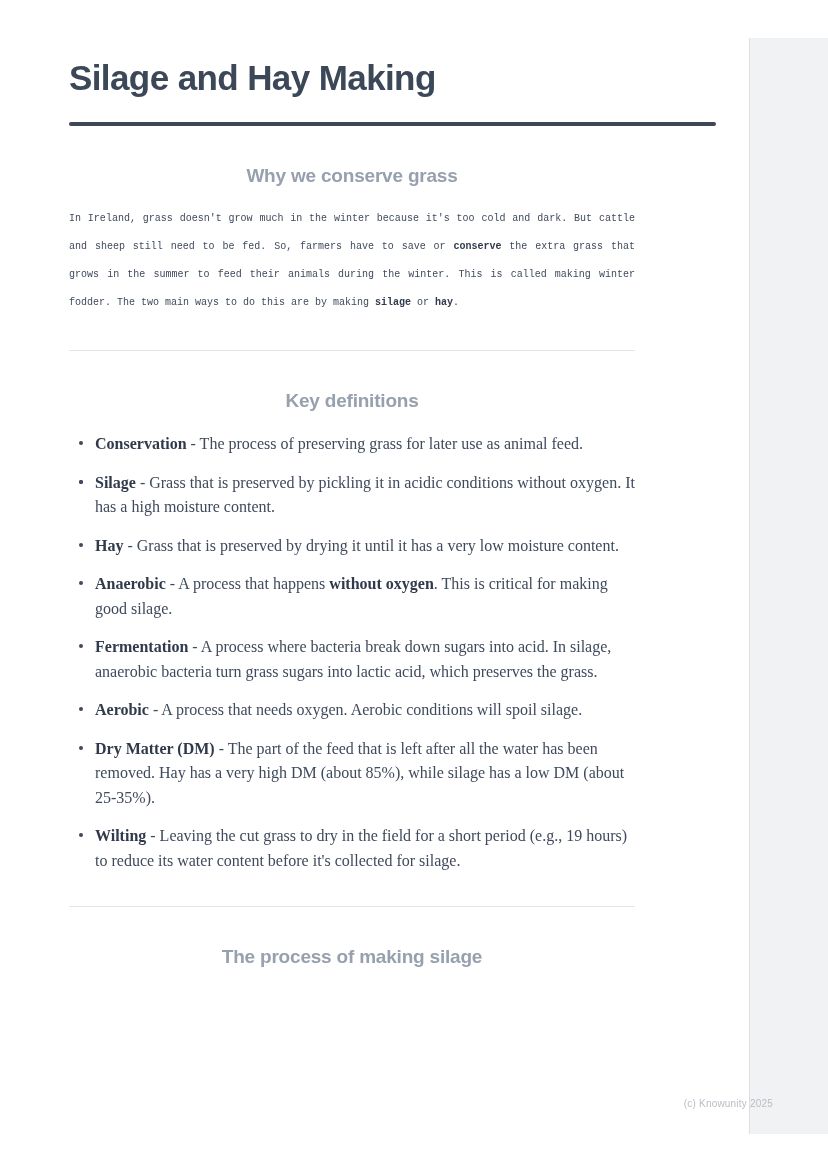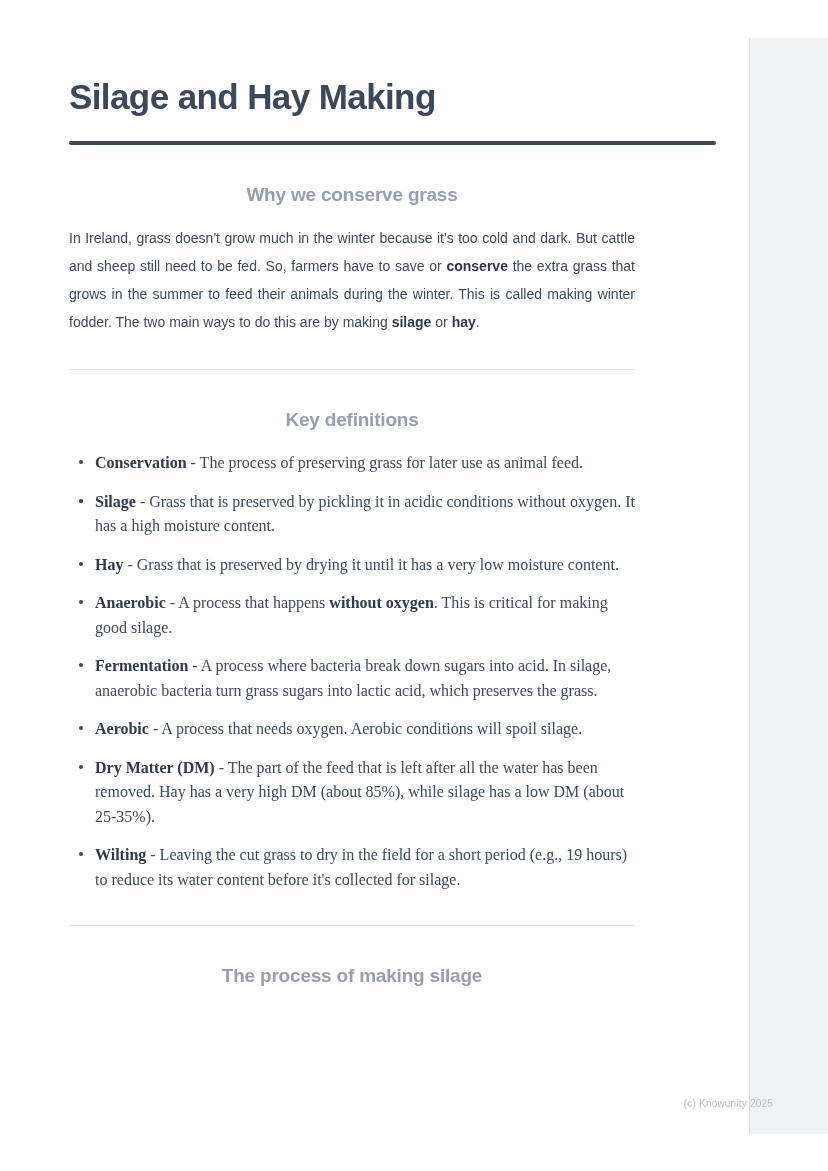--- a/index.html
+++ b/index.html
@@ -39,21 +39,21 @@
     top: 38px;
     right: 77px;
     width: 1px;
     height: 1096px;
     background: #d7d9dd;
   }
 
   .content {
     position: absolute;
     left: 69px;
-    top: 75px;
+    top: 56px;
     width: 566px;
   }
 
   h1.doc-title {
     font-size: 35px;
     line-height: 44px;
     font-weight: bold;
     letter-spacing: -0.6px;
     color: #3c4758;
     margin: 0 0 0 0;
@@ -71,26 +71,27 @@
     font-size: 19px;
     line-height: 26px;
     font-weight: bold;
     color: #97a0ae;
     margin: 37px 0 0 0;
     letter-spacing: -0.2px;
     text-align: center;
   }
 
   p.body-text {
-    font-size: 14px;
+    font-size: 10px;
     line-height: 28px;
     color: #3f4a5c;
     margin: 16px 0 0 0;
     text-align: justify;
     text-justify: inter-word;
+    font-family: Liberation Mono, monospace;
   }
 
   .hr {
     width: 566px;
     height: 1px;
     background: #e2e4e8;
     margin: 33px 0 0 0;
   }
 
   ul.defs {

